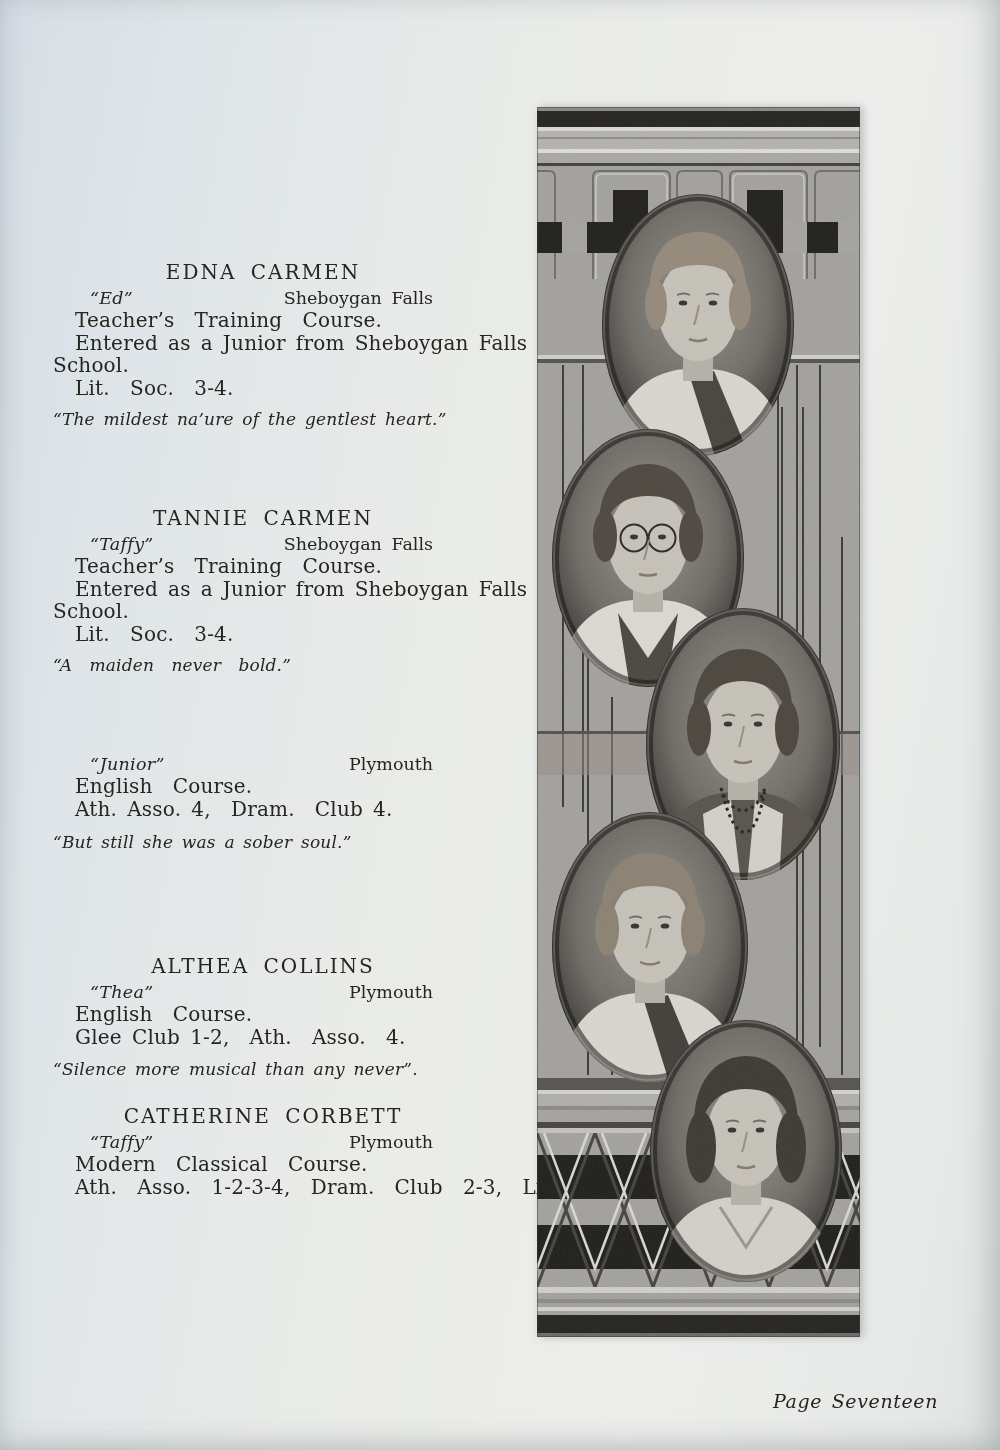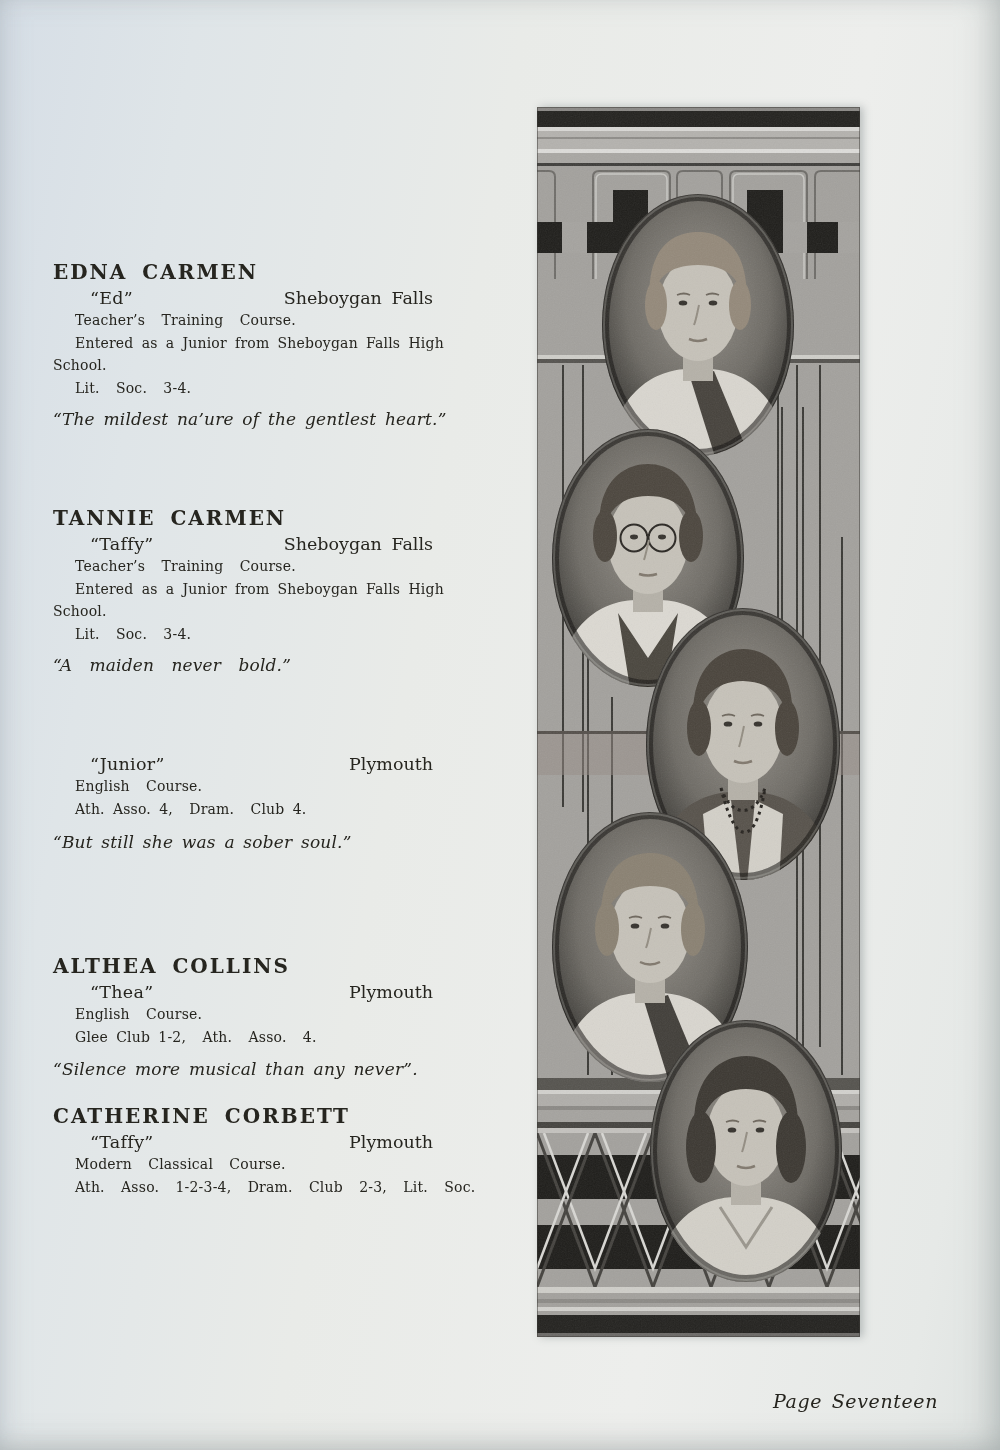--- a/index.html
+++ b/index.html
@@ -2,25 +2,25 @@
 <html><head>
 <meta charset="utf-8">
 <style>
   html,body{margin:0;padding:0;background:#c9cecf;}
   .page{position:relative;width:1000px;height:1450px;overflow:hidden;
     background:linear-gradient(100deg,#d6dee6 0%,#dfe5e8 16%,#e9ebe8 42%,#edeeec 70%,#e6e9e7 92%,#dfe3e1 100%);
     font-family:"DejaVu Serif","Liberation Serif",serif;color:#26251f;}
   .page::after{content:"";position:absolute;inset:0;pointer-events:none;
     box-shadow:inset -20px 0 34px -14px rgba(148,156,157,.55), inset 0 -16px 28px -12px rgba(160,166,163,.5), inset 14px 0 30px -16px rgba(165,178,190,.5);}
   .entry{position:absolute;left:53px;width:420px;}
-  .entry-name{margin:0;font-size:20px;font-weight:bold;letter-spacing:2px;word-spacing:6px;text-align:left;line-height:24px;white-space:pre;}
+  .entry-name{margin:0;font-size:20px;font-weight:normal;letter-spacing:2px;word-spacing:6px;text-align:center;line-height:24px;white-space:pre;}
   .entry-row{position:relative;height:22.4px;line-height:22.4px;font-size:17.5px;margin-top:3px;}
-  .nickname{margin-left:37px;letter-spacing:.3px;}
+  .nickname{margin-left:37px;letter-spacing:.3px;font-style:italic;}
   .hometown{position:absolute;right:40px;top:0;word-spacing:4px;}
-  .line{margin:0;font-size:14px;line-height:22.4px;white-space:pre;word-spacing:3.5px;letter-spacing:.2px;}
+  .line{margin:0;font-size:20px;line-height:22.4px;white-space:pre;word-spacing:3.5px;letter-spacing:.2px;}
   .indent{padding-left:22px;}
   .quote{margin:10px 0 0;font-style:italic;font-size:17px;line-height:21px;white-space:pre;word-spacing:3px;letter-spacing:.2px;}
   .footer{position:absolute;top:1390px;right:62px;font-style:italic;font-size:19px;letter-spacing:.6px;word-spacing:3px;}
   .strip{position:absolute;left:537px;top:107px;width:323px;height:1230px;box-shadow:3px 0 8px rgba(120,128,130,.45);}
   .strip svg{display:block;}
 </style>
 </head>
 <body>
 
 <div class="page">

